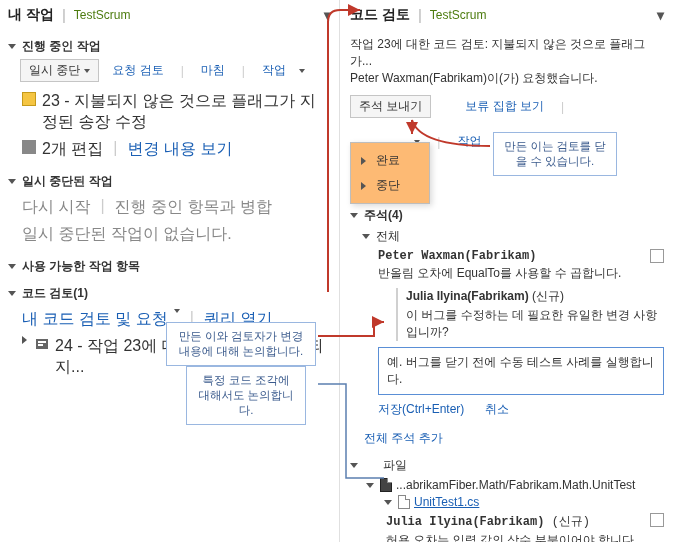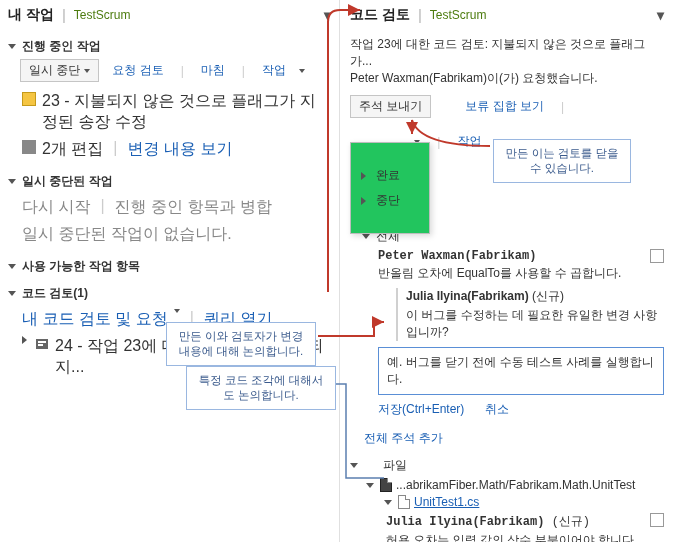--- a/index.html
+++ b/index.html
@@ -46,23 +46,23 @@
   .pipe { color:#ccc; margin:0 4px; }
 
   .item-row { display:flex; align-items:flex-start; gap:6px; padding:3px 0 3px 14px; font-size:16px;}
   .icon-box { width:14px;height:14px; display:inline-block; position:relative; flex-shrink:0; margin-top:1px;}
   .icon-task { background:#f5c542; border:1px solid #c59a1a;}
   .icon-edit { background:#888;}
 
   .muted { color:#888; }
 
   .dropdown-panel {
-    position:absolute; background:#22c55e; border:1px solid #bdbdbd;
+    position:absolute; background:#fdba74; border:1px solid #bdbdbd;
     box-shadow: 2px 2px 6px rgba(0,0,0,0.15);
-    padding:20px 0; min-width:80px; z-index:5;
+    padding:5px 0; min-width:80px; z-index:5;
   }
   .dropdown-panel .ditem { padding:3px 14px; cursor:pointer; }
 
   .callout {
     position:absolute; background:#fff; border:1px solid #9ab7e0;
     padding:6px 10px; font-size:11.5px; color:#3a5a8c; text-align:center;
     z-index:4;
   }
 
   .comment-block { margin-left:18px; margin-top:4px; }
@@ -272,27 +272,27 @@
         </span>
         <span class="checkbox"></span>
       </div>
       <div class="comment-body">허용 오차는 입력 값의 상수 부분이어야 합니다.</div>
       <div class="comment-body">테스트 값으로 오차를 곱합니다.</div>
     </div>
 
   </div>
 </div>
 
-<div class="callout" style="top:139px; left:493px; width:138px;">
+<div class="callout" style="top:132px; left:493px; width:124px;">
   <span>만든 이는 검토를 닫을 수 있습니다.</span>
 </div>
 <div class="callout" style="top:322px; left:166px; width:150px;">
   <span>만든 이와 검토자가 변경 내용에 대해 논의합니다.</span>
 </div>
-<div class="callout" style="top:366px; left:186px; width:150px;">
+<div class="callout" style="top:366px; left:186px; width:120px;">
   <span>특정 코드 조각에 대해서도 논의합니다.</span>
 </div>
 
 <div class="arrow" style="top:2px;left:320px;">
   <svg width="60" height="300">
       <defs>
         <marker id="ah1" markerWidth="8" markerHeight="8" refX="6" refY="3" orient="auto">
           <path d="M0,0 L6,3 L0,6 Z" fill="#c0392b"></path>
         </marker>
       </defs>

